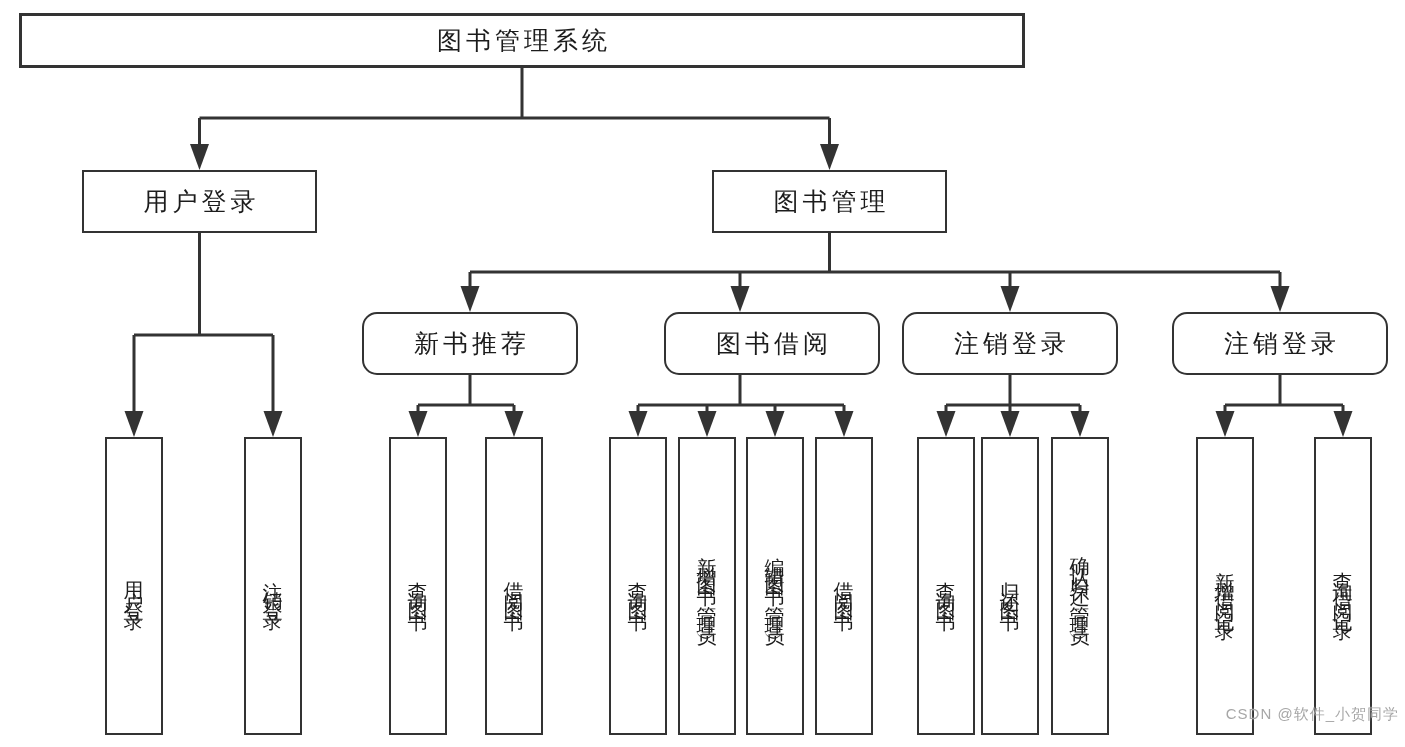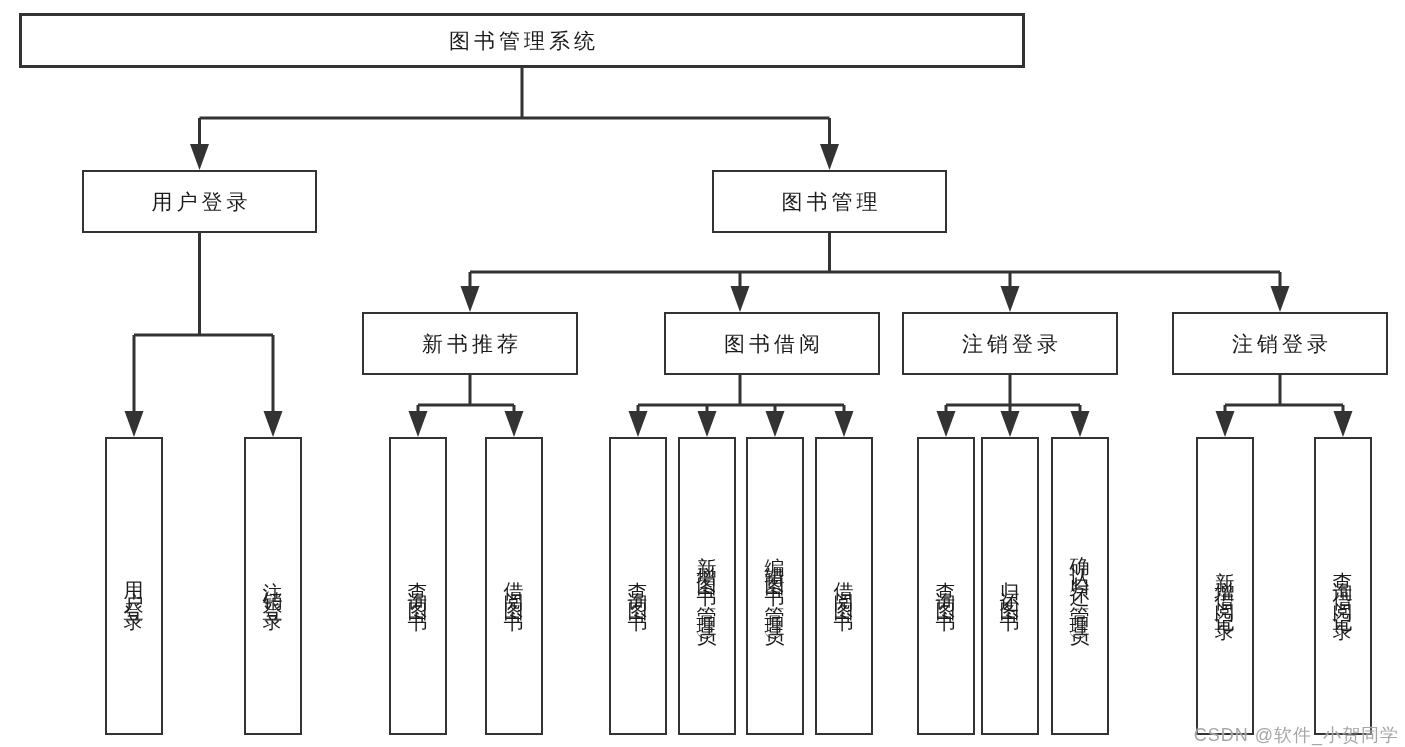--- a/index.html
+++ b/index.html
@@ -8,30 +8,30 @@
     font-family:"Liberation Sans","DejaVu Sans",sans-serif;
   }
   .connectors{position:absolute;left:0;top:0;z-index:1;}
   .node{
     position:absolute;background:#ffffff;border:2.5px solid #333333;
     display:flex;align-items:center;justify-content:center;
     box-sizing:border-box;z-index:2;color:#1c1c1c;
   }
   .node-root{left:19px;top:13px;width:1006px;height:55px;border-width:3px;}
   .lvl2{top:170px;width:235px;height:63px;}
-  .lvl3{top:312px;width:216px;height:63px;}
+  .lvl3{top:312px;width:216px;height:63px;border-radius:15px;}
   .leaf{top:437px;width:58px;height:298px;}
-  .h-label{font-size:21px;letter-spacing:4px;text-indent:4px;white-space:nowrap;}
+  .h-label{font-size:25px;letter-spacing:4px;text-indent:4px;white-space:nowrap;}
   .v-label{
     writing-mode:vertical-rl;text-orientation:mixed;
     font-size:20px;line-height:1;letter-spacing:10px;white-space:nowrap;
   }
   .watermark{
-    position:absolute;right:6px;bottom:0;z-index:5;
-    font-size:18px;letter-spacing:1px;color:rgba(158,158,158,0.92);
+    position:absolute;right:6px;bottom:23px;z-index:5;
+    font-size:15px;letter-spacing:1px;color:rgba(158,158,158,0.92);
     text-shadow:0 0 2px rgba(255,255,255,0.85);white-space:nowrap;
   }
 </style>
 </head>
 <body>
 
 <div class="canvas">
 
   <svg class="connectors" width="1405" height="747" viewBox="0 0 1405 747" stroke="#333333" stroke-width="3" fill="none">
 

